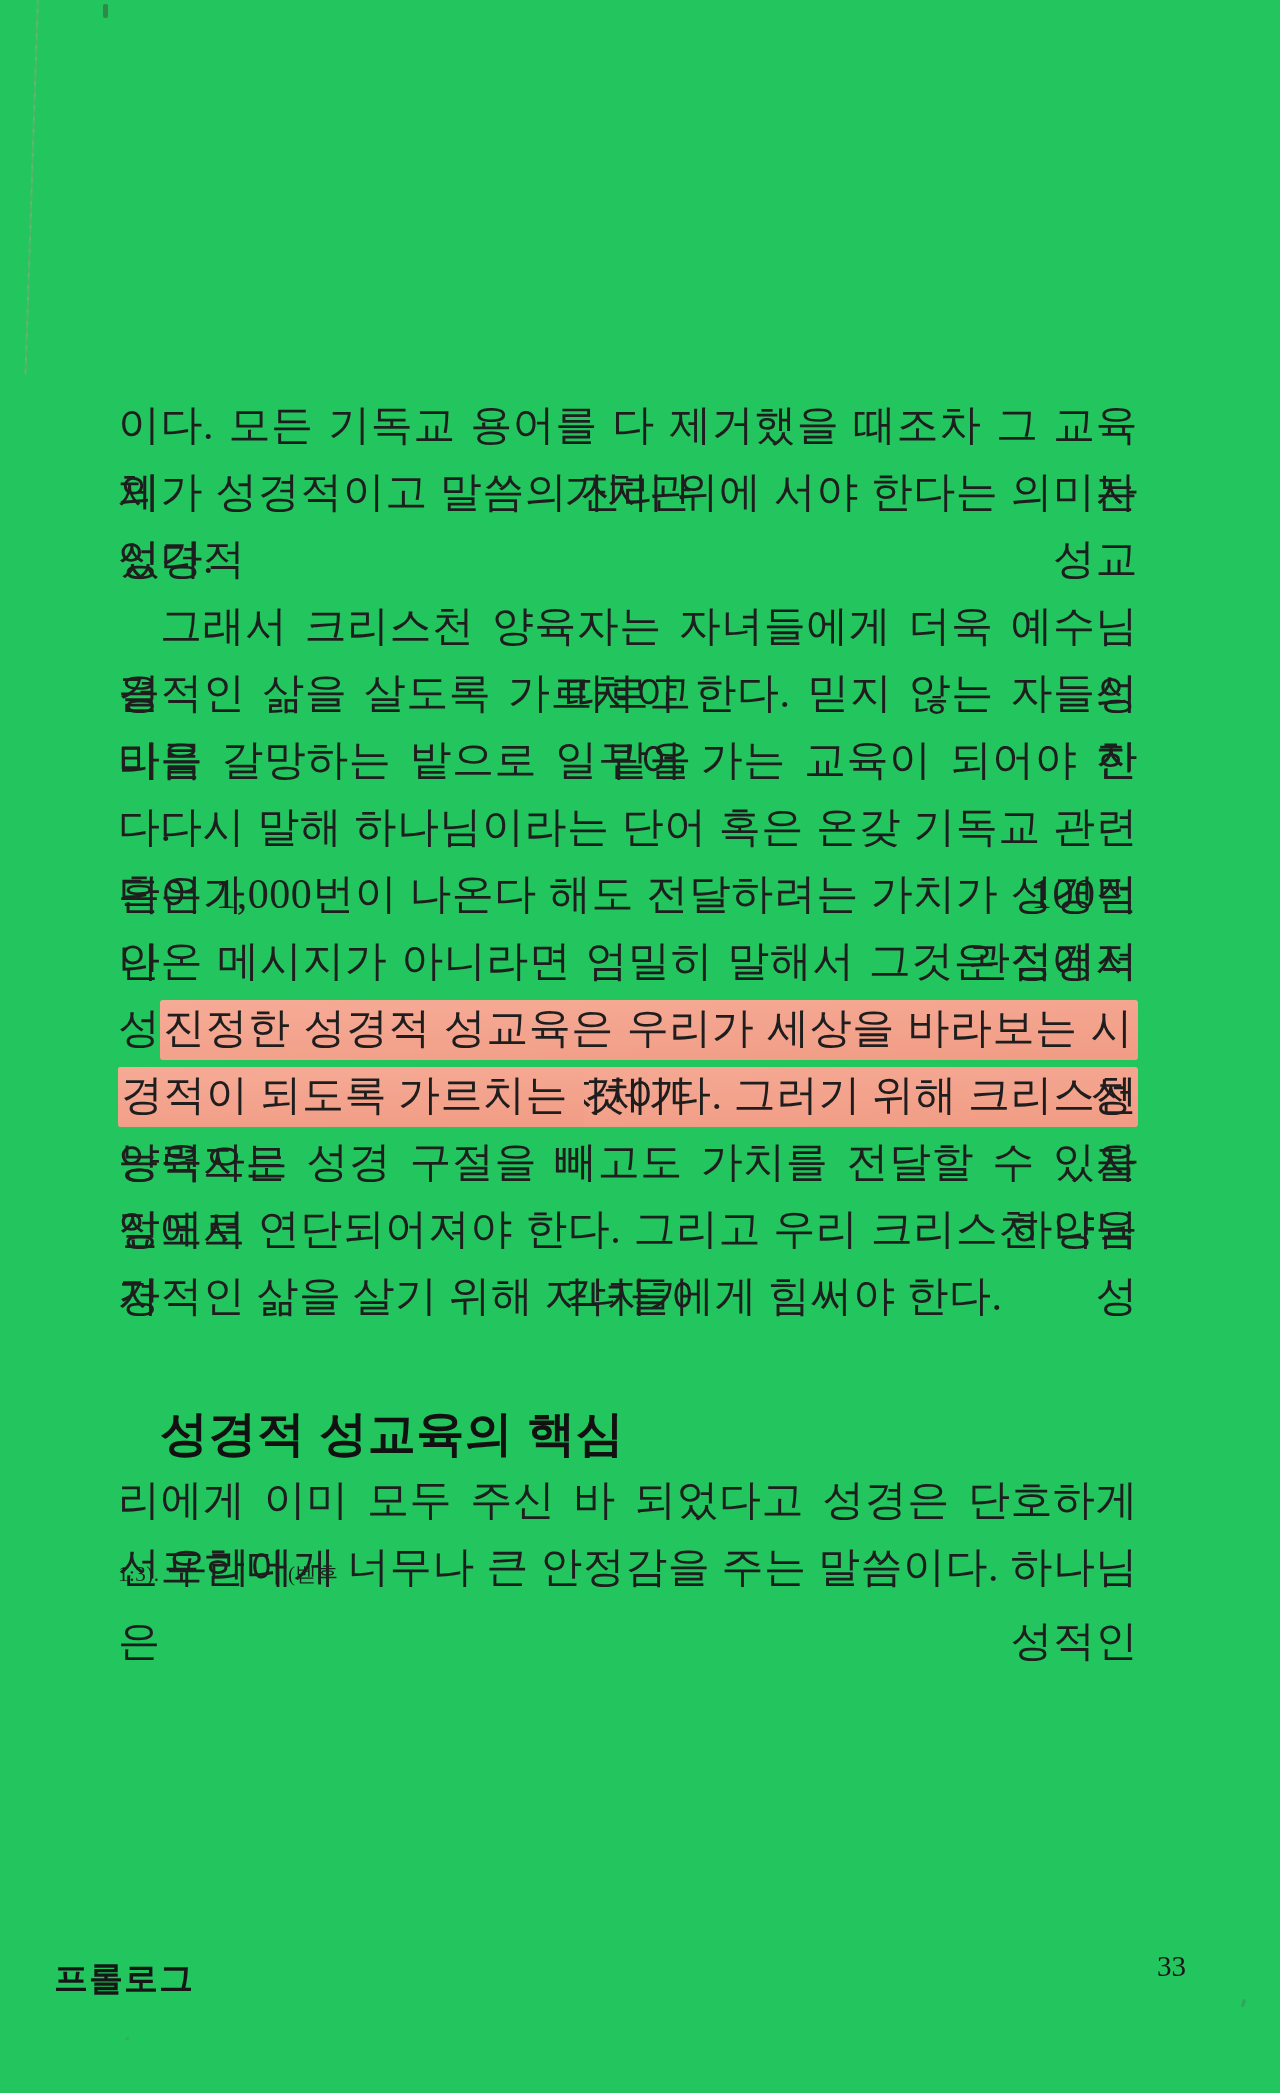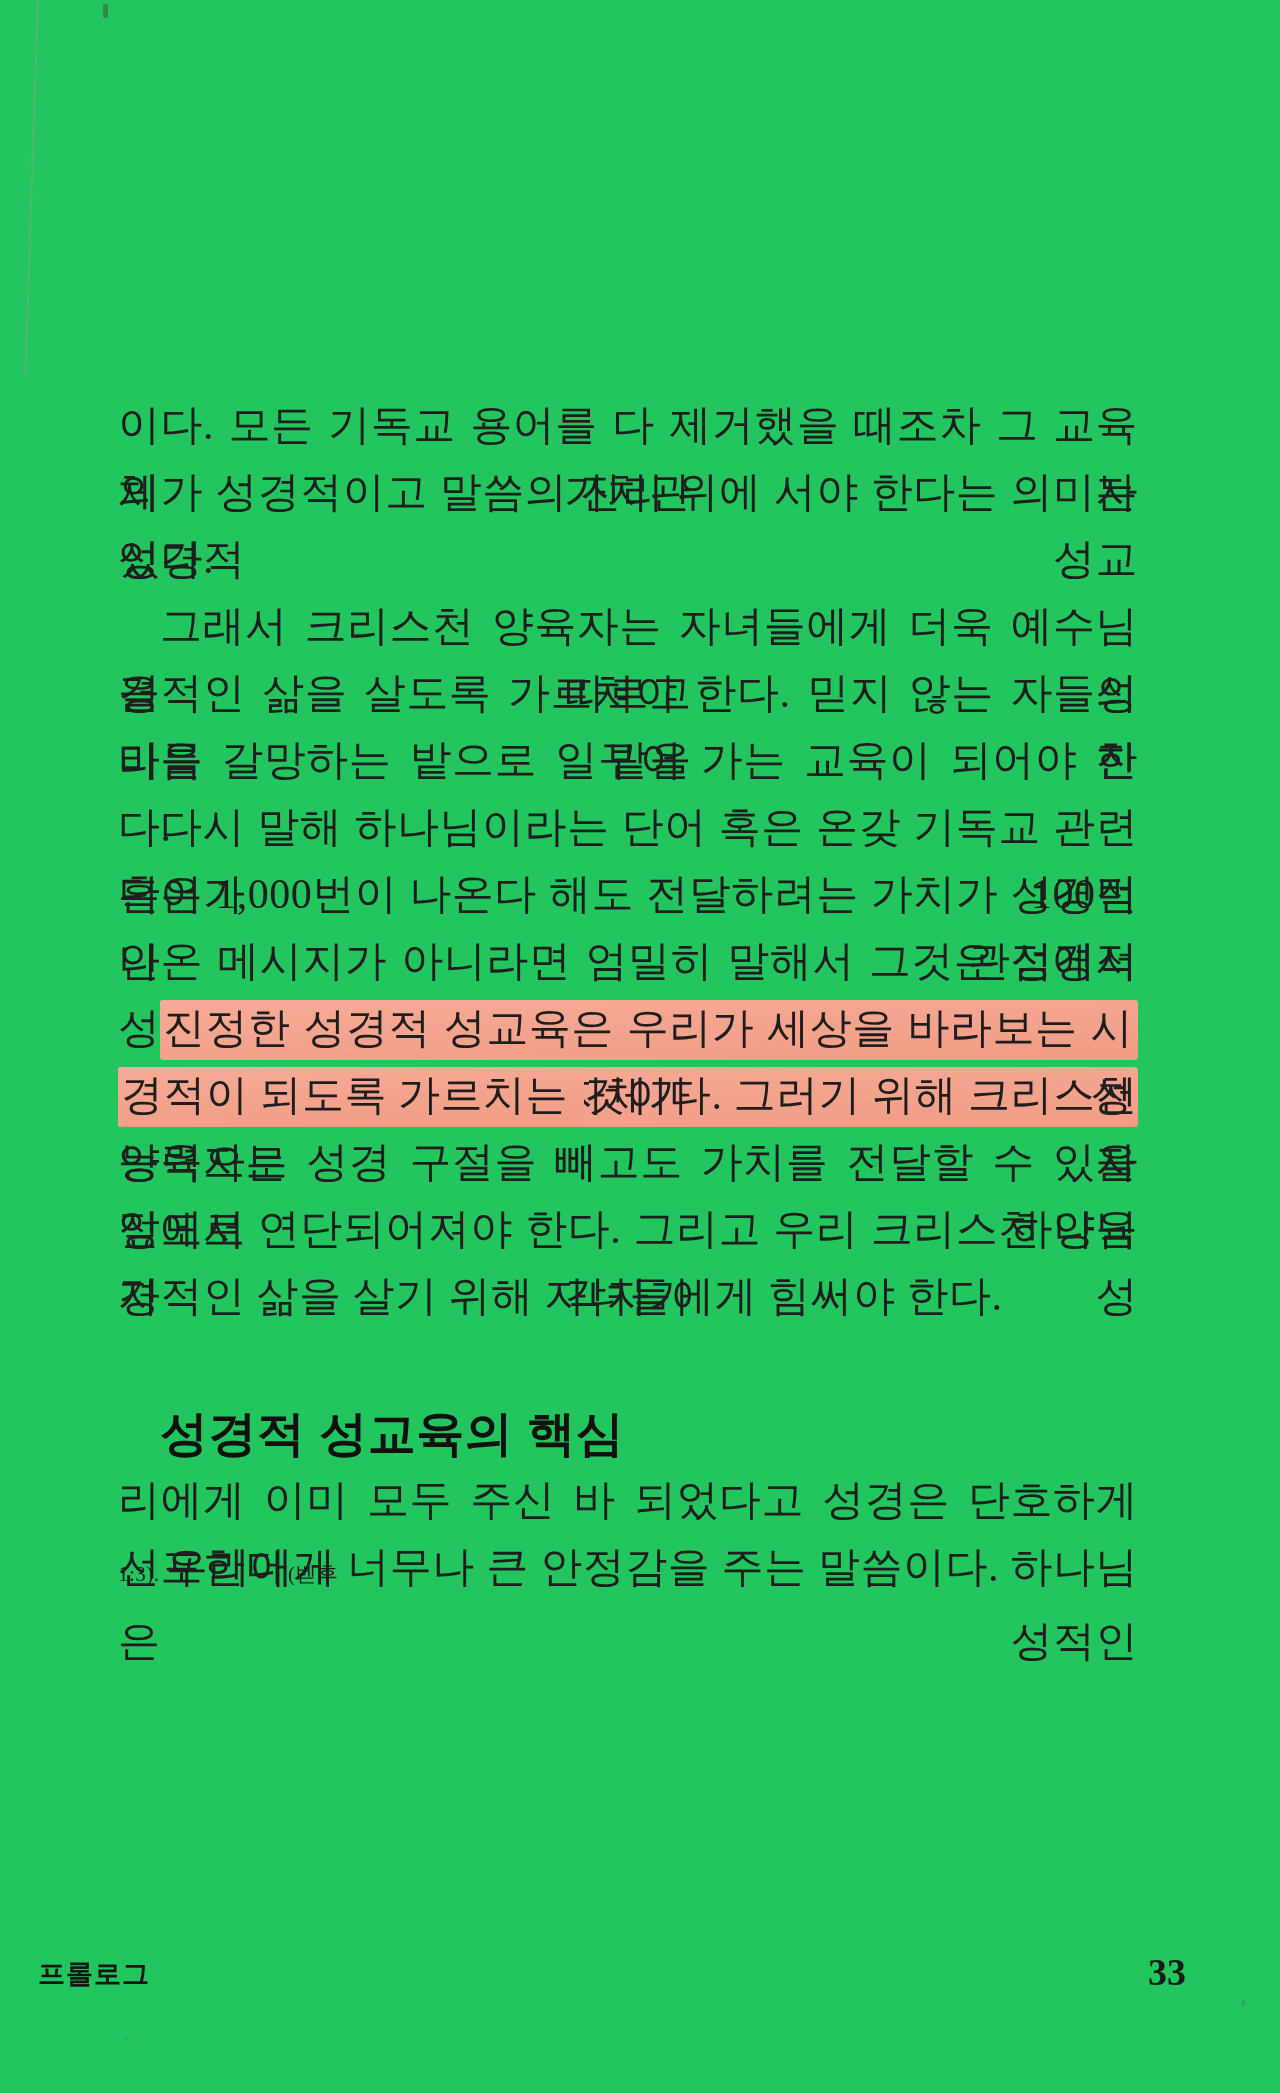--- a/index.html
+++ b/index.html
@@ -47,29 +47,28 @@
   .hl{
     padding:5px 5px 9px 3px;
     border-radius:3px;
     background-image:linear-gradient(178deg,#f6ab96,#f19c85);
     box-decoration-break:clone;
     -webkit-box-decoration-break:clone;
   }
   .small{font-size:21px;}
 
   .footer-left{
-    position:absolute;left:38px;top:1956px;
+    position:absolute;left:54px;top:1956px;
     font-family:"Liberation Sans","DejaVu Sans",sans-serif;
-    font-weight:700;font-size:27px;color:#161616;letter-spacing:1px;
+    font-weight:700;font-size:34px;color:#161616;letter-spacing:1px;
   }
   .footer-page{
     position:absolute;right:94px;top:1950px;
-    font-size:38px;color:#191919;
+    font-size:29px;color:#191919;
     font-family:"Liberation Serif","DejaVu Serif",serif;
-    font-weight:bold;
   }
 </style>
 </head>
 <body>
 
 <div class="page">
 
   <div class="scan-line"></div>
   <div class="speck s1"></div>
   <div class="speck s2"></div>

